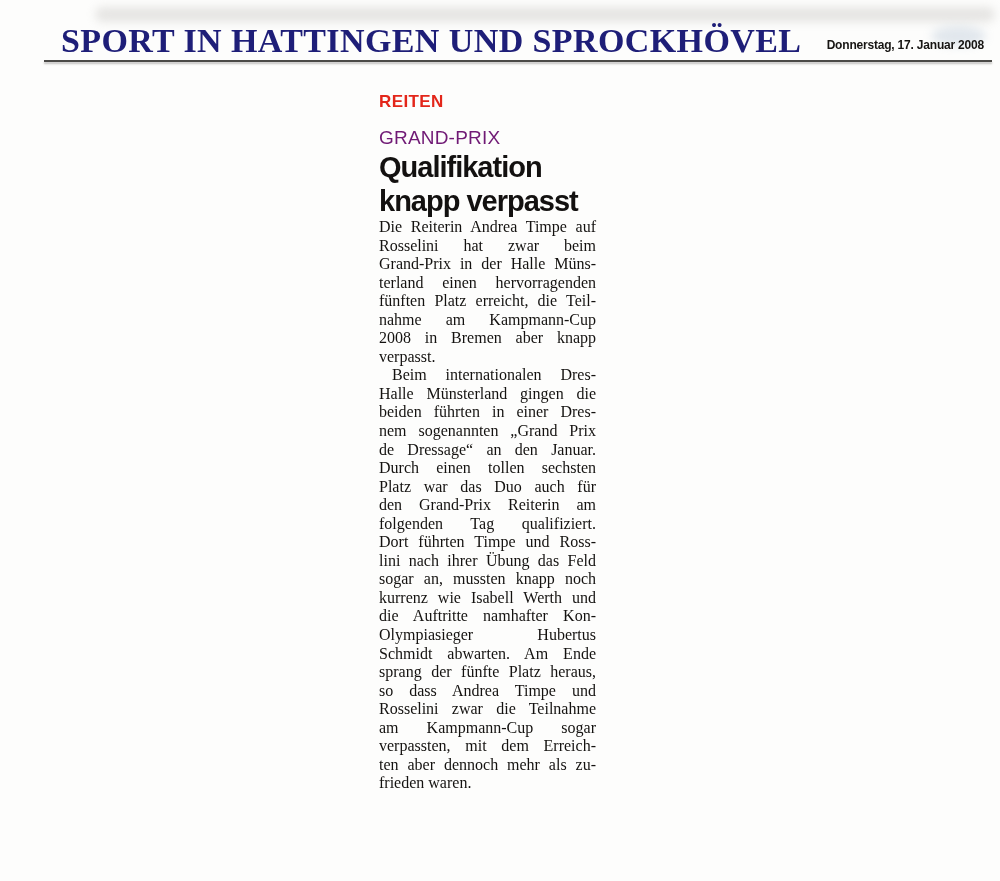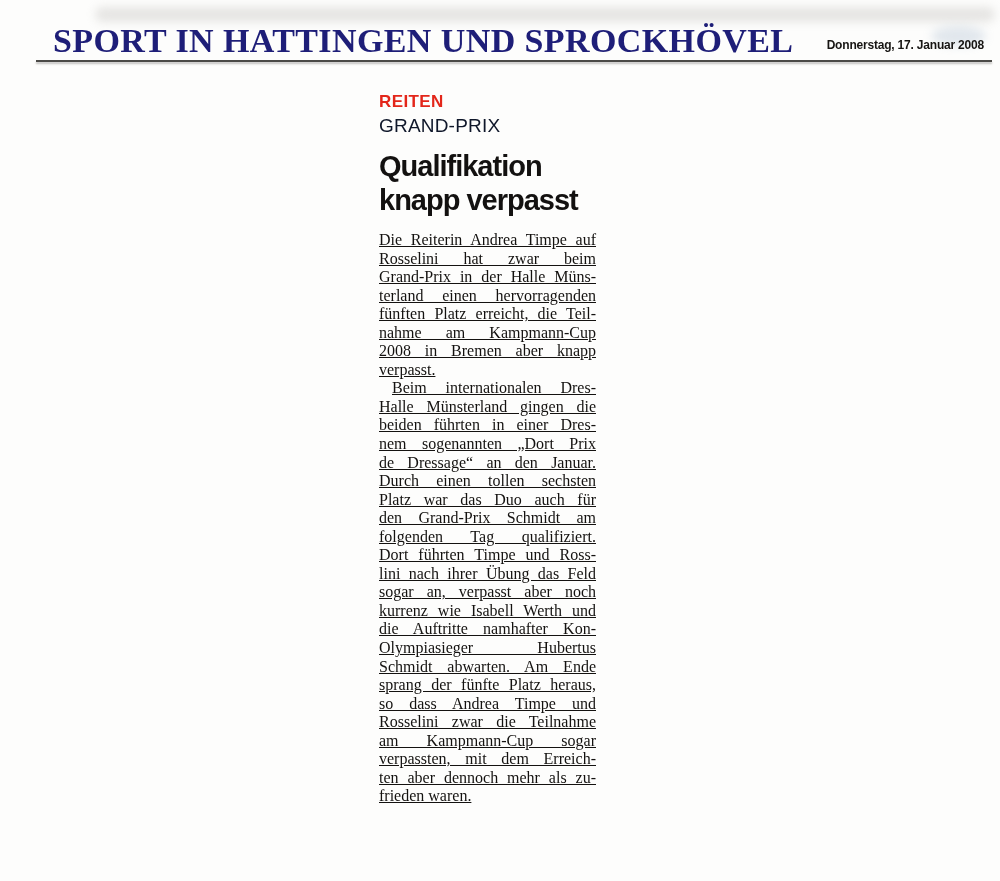--- a/index.html
+++ b/index.html
@@ -37,21 +37,21 @@
     background: #8fa6c0;
     opacity: 0.25;
     filter: blur(5px);
     border-radius: 50%;
   }
 
   
   .masthead {
     position: absolute;
     top: 0;
-    left: 8px;
+    left: 16px;
     right: 0;
     height: 62px;
   }
   .masthead-title {
     position: absolute;
     left: 45px;
     top: 24px;
     font-family: "Liberation Serif", serif;
     font-weight: bold;
     font-size: 34px;
@@ -95,39 +95,37 @@
     line-height: 20px;
     letter-spacing: 0.4px;
     color: var(--kicker-red, #e3261a);
   }
   .category {
     font-family: "Liberation Sans", sans-serif;
     font-weight: 400;
     font-size: 19px;
     line-height: 24px;
     letter-spacing: 0.2px;
-    color: #0f172a;
-    margin-top: 2px;
+    color: #701a75;
+    margin-top: 14px;
   }
   .headline {
-    margin-top: 11px;
+    margin-top: 0;
     font-family: "Liberation Sans", sans-serif;
     font-weight: bold;
     font-size: 29px;
     line-height: 34px;
     letter-spacing: -1px;
     color: #131110;
   }
   .article-body {
-    margin-top: 14px;
     font-family: "Liberation Serif", serif;
     font-size: 16px;
     line-height: 18.55px;
     color: #141210;
-    text-decoration: underline;
   }
   .para { margin: 0; }
   .tline {
     text-align: justify;
     text-align-last: justify;
     white-space: normal;
   }
   .tline.last {
     text-align-last: left;
   }
@@ -164,29 +162,29 @@
           <div class="tline">terland einen hervorragenden</div>
           <div class="tline">fünften Platz erreicht, die Teil-</div>
           <div class="tline">nahme am Kampmann-Cup</div>
           <div class="tline">2008 in Bremen aber knapp</div>
           <div class="tline last">verpasst.</div>
         </div>
         <div class="para">
           <div class="tline first-indent">Beim internationalen Dres-</div>
           <div class="tline">Halle Münsterland gingen die</div>
           <div class="tline">beiden führten in einer Dres-</div>
-          <div class="tline">nem sogenannten „Dort Prix</div>
+          <div class="tline">nem sogenannten „Grand Prix</div>
           <div class="tline">de Dressage“ an den Januar.</div>
           <div class="tline">Durch einen tollen sechsten</div>
           <div class="tline">Platz war das Duo auch für</div>
-          <div class="tline">den Grand-Prix Schmidt am</div>
+          <div class="tline">den Grand-Prix Reiterin am</div>
           <div class="tline">folgenden Tag qualifiziert.</div>
           <div class="tline">Dort führten Timpe und Ross-</div>
           <div class="tline">lini nach ihrer Übung das Feld</div>
-          <div class="tline">sogar an, verpasst aber noch</div>
+          <div class="tline">sogar an, mussten knapp noch</div>
           <div class="tline">kurrenz wie Isabell Werth und</div>
           <div class="tline">die Auftritte namhafter Kon-</div>
           <div class="tline">Olympiasieger Hubertus</div>
           <div class="tline">Schmidt abwarten. Am Ende</div>
           <div class="tline">sprang der fünfte Platz heraus,</div>
           <div class="tline">so dass Andrea Timpe und</div>
           <div class="tline">Rosselini zwar die Teilnahme</div>
           <div class="tline">am Kampmann-Cup sogar</div>
           <div class="tline">verpassten, mit dem Erreich-</div>
           <div class="tline">ten aber dennoch mehr als zu-</div>

